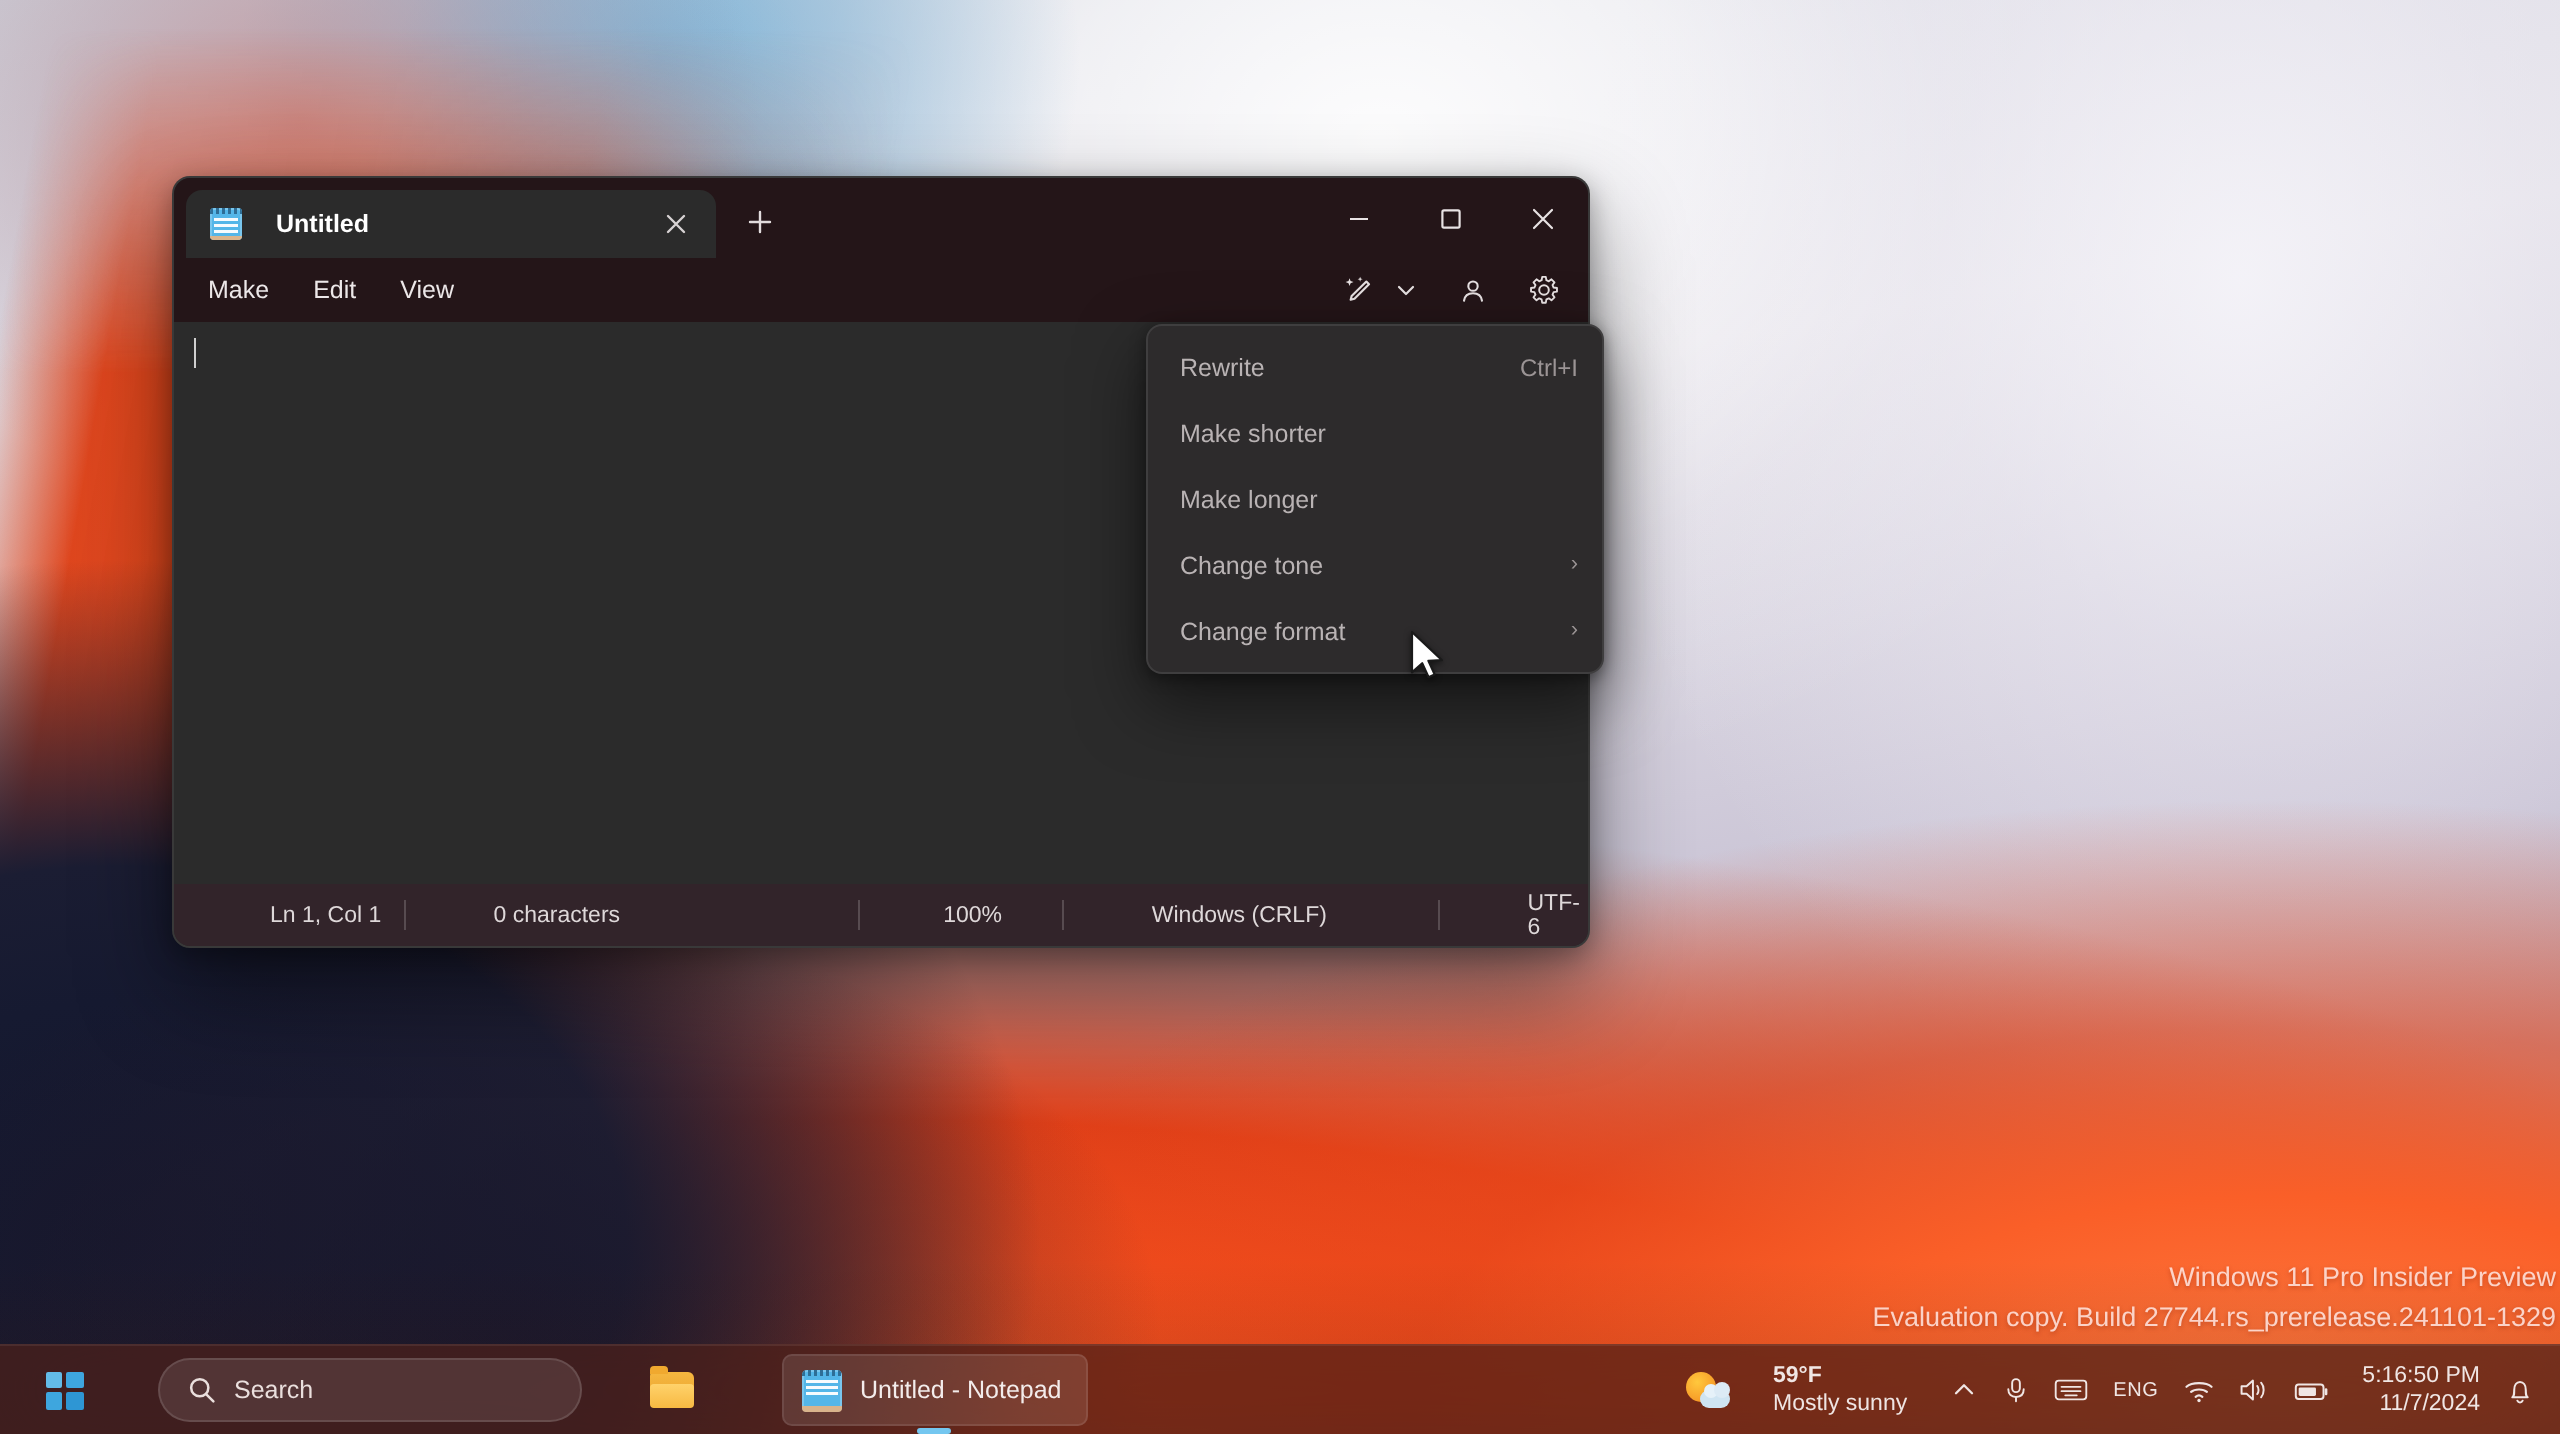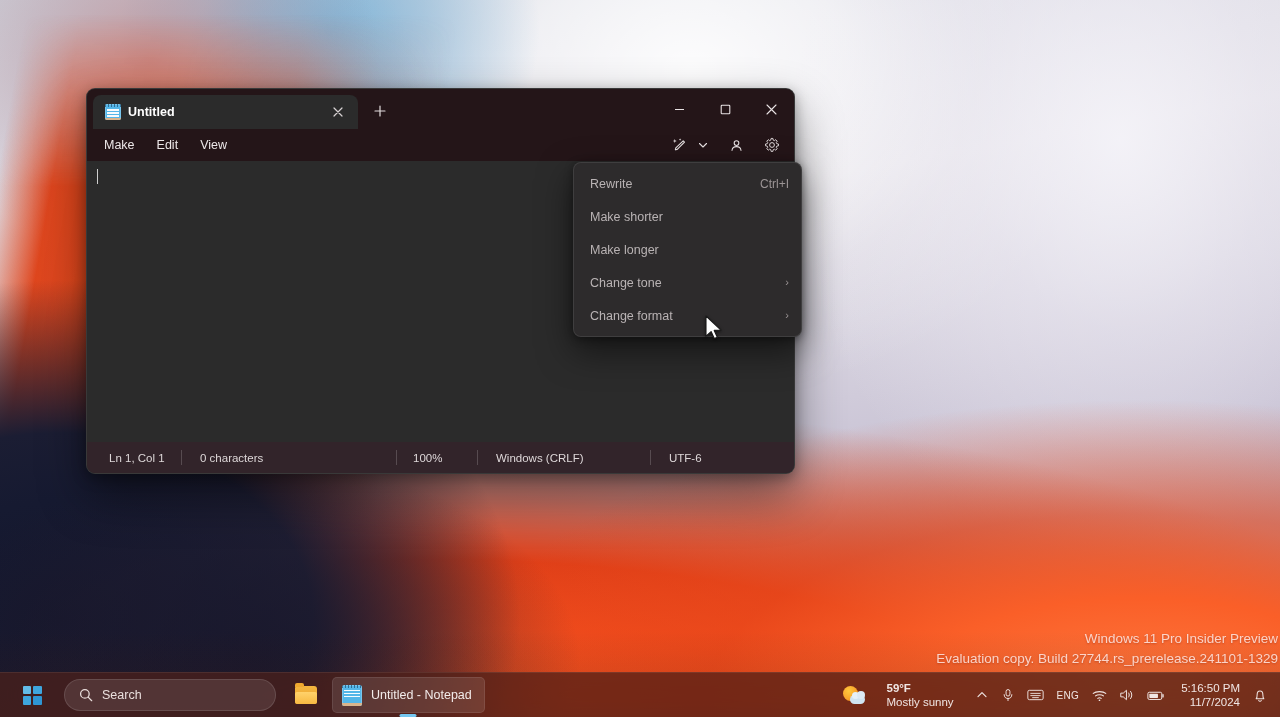--- a/index.html
+++ b/index.html
@@ -175,21 +175,21 @@
     display: flex;
     align-items: flex-end;
     height: 40px;
     flex: 1;
     min-width: 0;
   }
   .tab {
     position: relative;
     display: flex;
     align-items: center;
-    gap: 7px;
+    gap: 17px;
     height: 34px;
     width: 265px;
     margin-left: 6px;
     padding: 0 8px 0 12px;
     background: #2b2b2b;
     border-radius: 8px 8px 0 0;
     cursor: default;
   }
   .tab-icon { width: 16px; height: 16px; flex: 0 0 16px; position: relative; }
   .np-glyph {
@@ -303,21 +303,21 @@
   #statusbar {
     position: absolute;
     left: 0; right: 0; bottom: 0;
     height: 31px;
     background: #32242a;
     display: flex;
     align-items: center;
     font-size: 11.5px;
     color: #ded8d9;
   }
-  .sb-cell { display: flex; align-items: center; height: 31px; }
+  .sb-cell { display: flex; align-items: center; height: 31px; margin-left: 26px; }
   .sb-sep { width: 1px; height: 15px; background: rgba(255,255,255,0.18); }
 
   
   #aimenu {
     position: absolute;
     left: 573px;
     top: 162px;
     width: 229px;
     padding: 4px 0;
     background: #2d2b2c;
@@ -358,21 +358,21 @@
     background: rgba(74,33,27,0.74);
     backdrop-filter: blur(26px) saturate(140%);
     -webkit-backdrop-filter: blur(26px) saturate(140%);
     border-top: 1px solid rgba(255,255,255,0.07);
     display: flex;
     align-items: center;
   }
   .tb-left {
     display: flex;
     align-items: center;
-    gap: 4px;
+    gap: 19px;
     padding-left: 12px;
   }
   .tb-btn {
     height: 36px;
     display: flex;
     align-items: center;
     justify-content: center;
     border-radius: 5px;
     position: relative;
   }
@@ -429,21 +429,21 @@
     background: #4aa3d8; border-radius: 2px 2px 0 0;
   }
 
   .tb-npbtn {
     height: 36px;
     display: flex; align-items: center; gap: 9px;
     padding: 0 12px 0 9px;
     border-radius: 5px;
     background: rgba(255,255,255,0.11);
     border: 1px solid rgba(255,255,255,0.09);
-    margin-left: 2px;
+    margin-left: 16px;
     color: #f3eceb;
     font-size: 12.5px;
     position: relative;
   }
   .tb-npicon { width: 20px; height: 21px; position: relative; }
   .tb-npicon .np-glyph { border-radius: 2.5px; }
   .tb-npbtn::after {
     content: "";
     position: absolute;
     left: 50%; transform: translateX(-50%);

